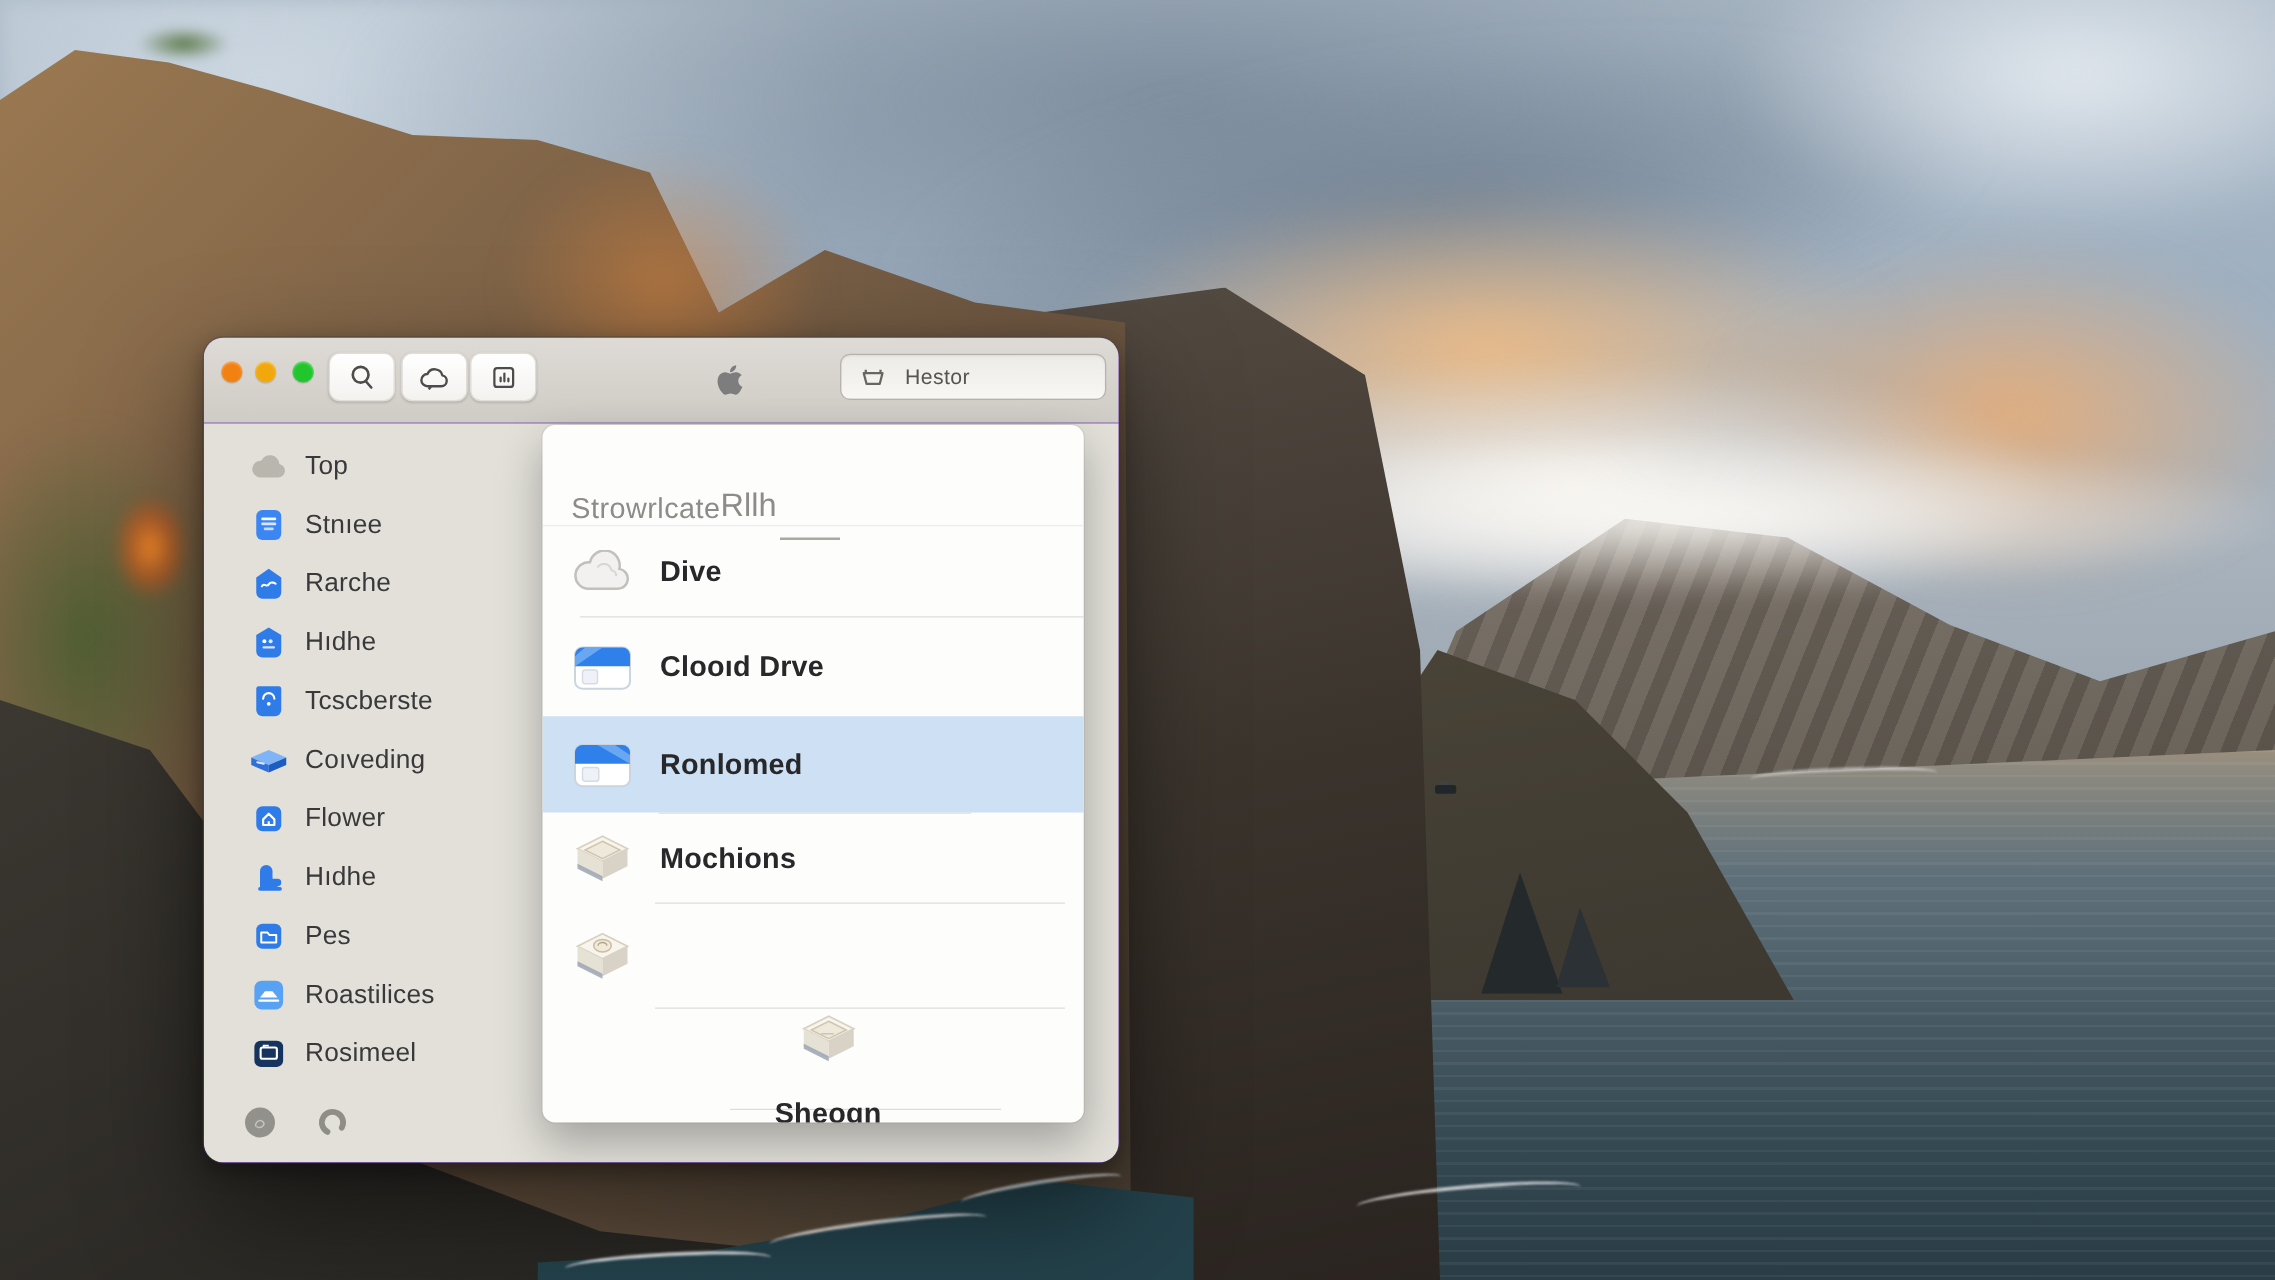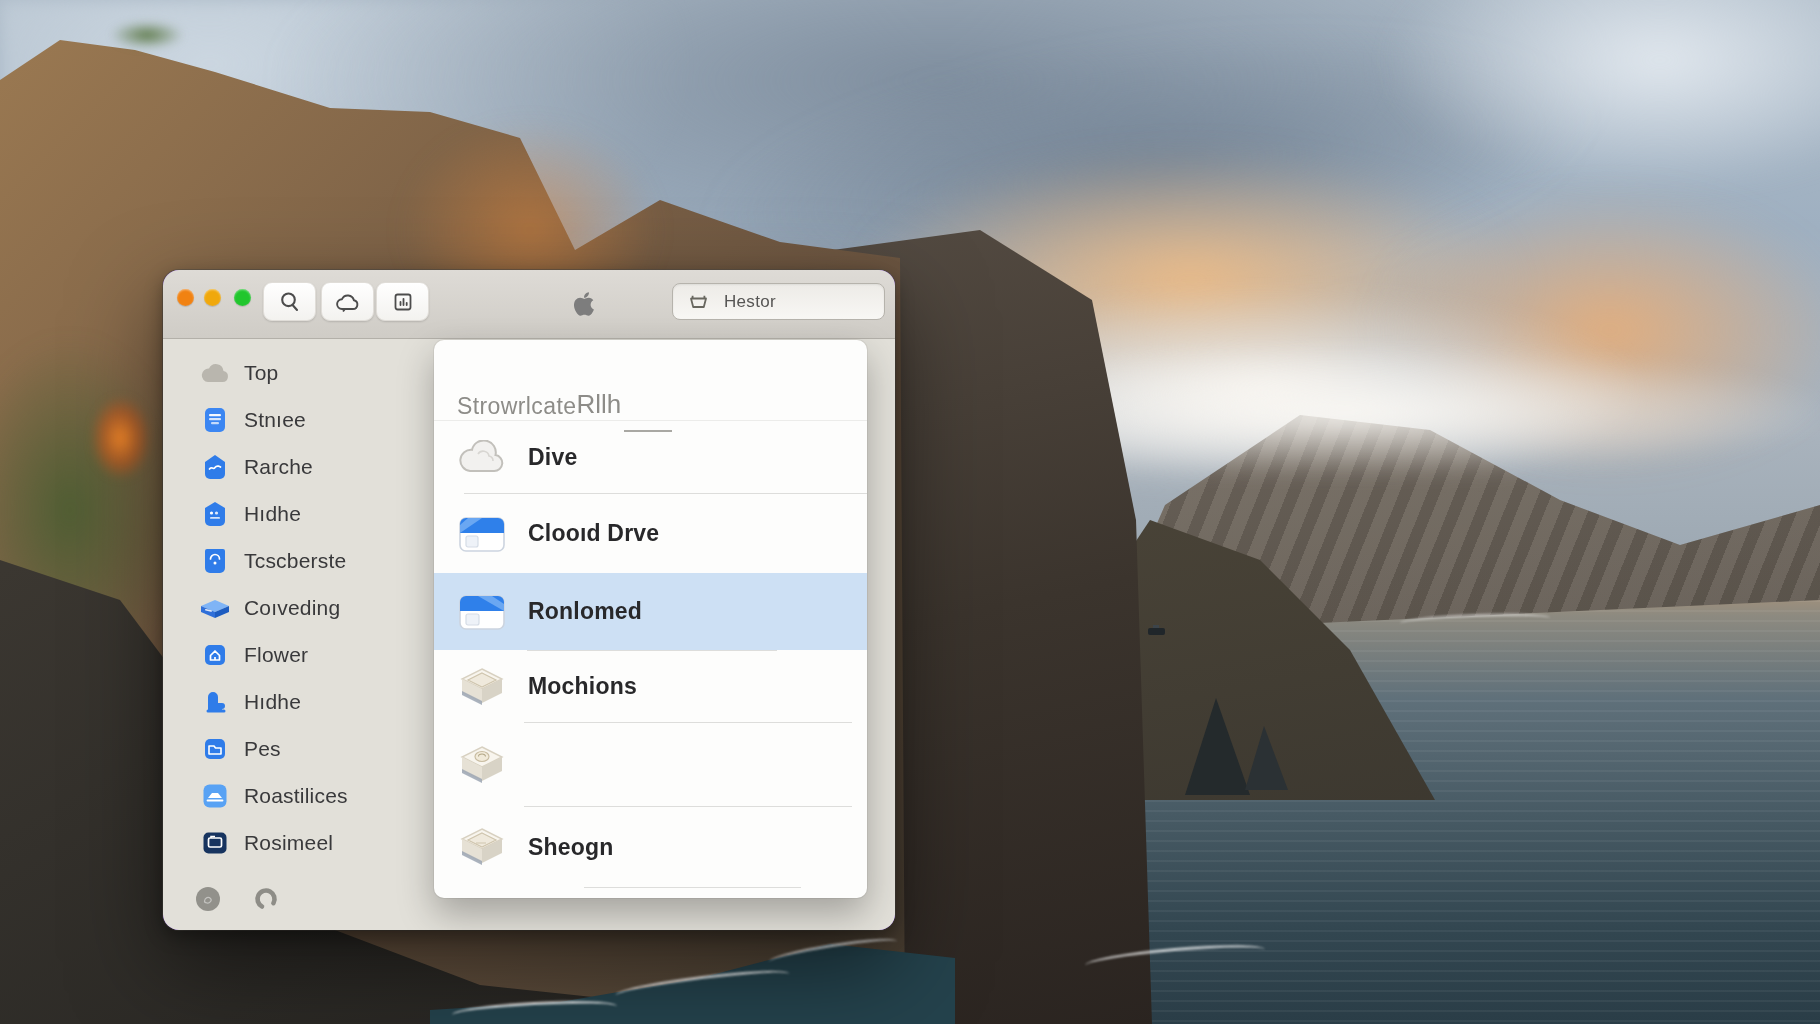--- a/index.html
+++ b/index.html
@@ -75,21 +75,21 @@
   .panel{position:absolute;left:271px;top:1px;width:433px;height:558px;background:#fdfdfc;border-radius:10px;
     box-shadow:0 16px 36px rgba(0,0,0,.28),0 0 0 1px rgba(0,0,0,.05);overflow:hidden;}
   .panel-header{height:80px;display:flex;align-items:flex-end;padding-left:23px;border-bottom:1px solid #ececea;}
   .ph-title{font-size:23px;color:#8d8c88;letter-spacing:.4px;}
   .ph-link{font-size:26px;color:#8d8c88;margin-left:0;text-underline-offset:5px;text-decoration-thickness:2px;cursor:default;}
   .ph-tail{width:48px;border-bottom:2px solid #a9a8a3;transform:translateY(12px);margin-left:3px;}
   .prow{display:flex;align-items:center;padding-left:24px;gap:22px;cursor:default;}
   .prow.selected{background:#cde0f4;}
   .picon{width:48px;height:46px;display:flex;align-items:center;justify-content:center;flex:0 0 48px;}
   .plabel{font-size:23px;font-weight:600;color:#28282a;letter-spacing:.2px;}
-  .r1{height:72px;} .r2{height:79px;} .r3{height:77px;} .r4{height:71px;} .r5{height:83px;} .r6{height:80px;}
+  .r1{height:72px;} .r2{height:79px;} .r3{height:77px;} .r4{height:71px;} .r5{height:83px;} .r6{height:80px;flex-direction:column;}
   .r5 .plabel{font-size:20px;line-height:1.15;max-width:280px;}
   .pdiv{height:1px;background:#dddddb;}
   .dv1{margin-left:30px;}
   .dv2{margin-left:93px;margin-right:90px;}
   .dv3,.dv4{margin-left:90px;margin-right:15px;}
   .dv5{margin-left:150px;margin-right:66px;}
 </style>
 </head>
 <body>
 

